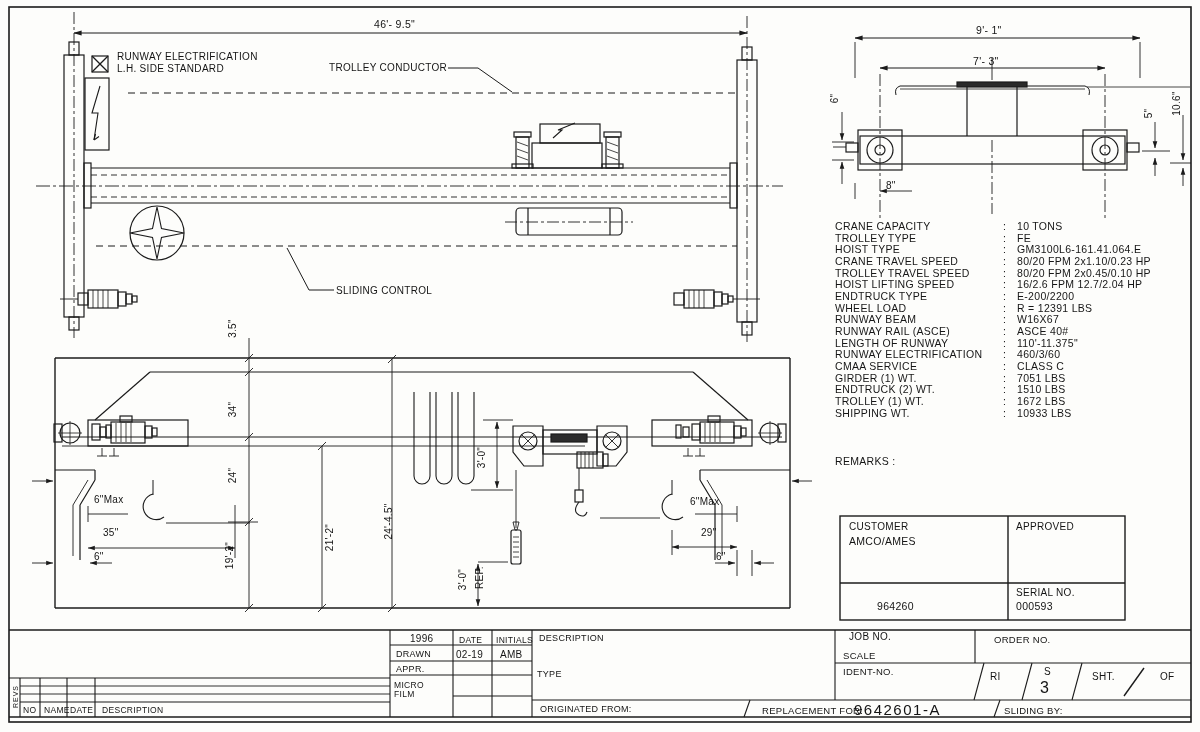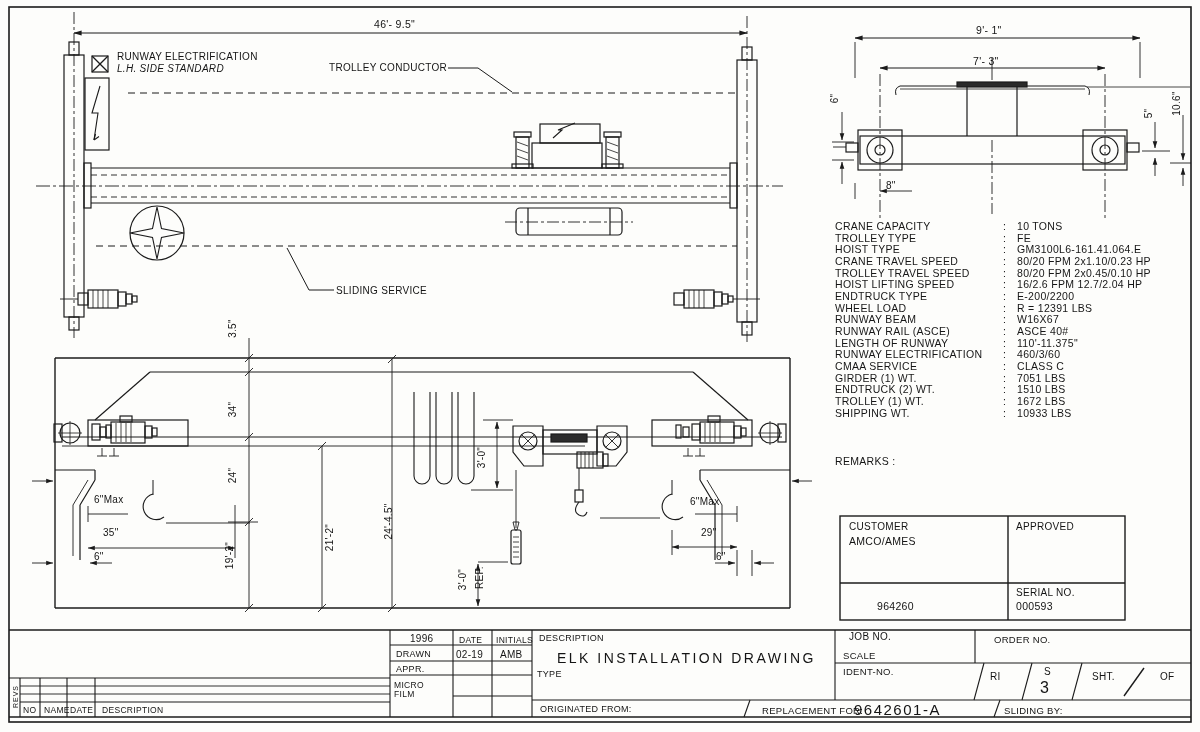--- a/index.html
+++ b/index.html
@@ -380,23 +380,23 @@
     <line x1="1022" y1="700" x2="1032" y2="663"></line>
     <line x1="1072" y1="700" x2="1082" y2="663"></line>
     <line x1="1124" y1="696" x2="1144" y2="668" stroke-width="1.4"></line>
     <line x1="744" y1="717" x2="750" y2="700"></line>
     <line x1="994" y1="717" x2="1000" y2="700"></line>
   </g>
 </svg>
 
 <span class="t t105" style="left:374px;top:18px;">46'- 9.5"</span>
 <span class="t" style="left:117px;top:51px;">RUNWAY ELECTRIFICATION</span>
-<span class="t" style="left:117px;top:63px;font-style:italic;">L.H. SIDE STANDARD</span>
+<span class="t" style="left:117px;top:63px;">L.H. SIDE STANDARD</span>
 <span class="t" style="left:329px;top:62px;">TROLLEY CONDUCTOR</span>
-<span class="t" style="left:336px;top:285px;">SLIDING SERVICE</span>
+<span class="t" style="left:336px;top:285px;">SLIDING CONTROL</span>
 
 <span class="t t105" style="left:976px;top:24px;">9'- 1"</span>
 <span class="t t105" style="left:973px;top:55px;">7'- 3"</span>
 <span class="t rot" style="left:830px;top:93px;">6"</span>
 <span class="t rot" style="left:1144px;top:108px;">5"</span>
 <span class="t rot" style="left:1164px;top:98px;">10.6"</span>
 <span class="t" style="left:886px;top:180px;">8"</span>
 
 <span class="t rot" style="left:223px;top:323px;">3.5"</span>
 <span class="t rot" style="left:225px;top:404px;">34"</span>
@@ -514,21 +514,20 @@
 <span class="t" style="left:410px;top:633px;">1996</span>
 <span class="t t85" style="left:459px;top:635px;">DATE</span>
 <span class="t t85" style="left:496px;top:635px;text-align:right;">INITIALS</span>
 <span class="t t9" style="left:396px;top:649px;">DRAWN</span>
 <span class="t" style="left:456px;top:649px;">02-19</span>
 <span class="t" style="left:500px;top:649px;">AMB</span>
 <span class="t t9" style="left:396px;top:664px;">APPR.</span>
 <span class="t t85" style="left:394px;top:680px;">MICRO</span>
 <span class="t t85" style="left:394px;top:689px;">FILM</span>
 <span class="t t9" style="left:539px;top:633px;">DESCRIPTION</span>
-<span class="t big" style="left:557px;top:650px;">ELK INSTALLATION DRAWING</span>
 <span class="t t9" style="left:537px;top:669px;">TYPE</span>
 <span class="t t9" style="left:540px;top:704px;text-align:center;">ORIGINATED FROM:</span>
 <span class="t t95" style="left:762px;top:705px;text-align:right;">REPLACEMENT FOR:</span>
 <span class="t t95" style="left:1004px;top:705px;">SLIDING BY:</span>
 <span class="t t95" style="left:843px;top:650px;text-align:right;">SCALE</span>
 <span class="t t95" style="left:994px;top:634px;">ORDER NO.</span>
 <span class="t t95" style="left:843px;top:666px;">IDENT-NO.</span>
 <span class="t ident" style="left:854px;top:680px;margin-top:21px;">9642601-A</span>
 <span class="t" style="left:990px;top:671px;">RI</span>
 <span class="t" style="left:1044px;top:666px;">S</span>

